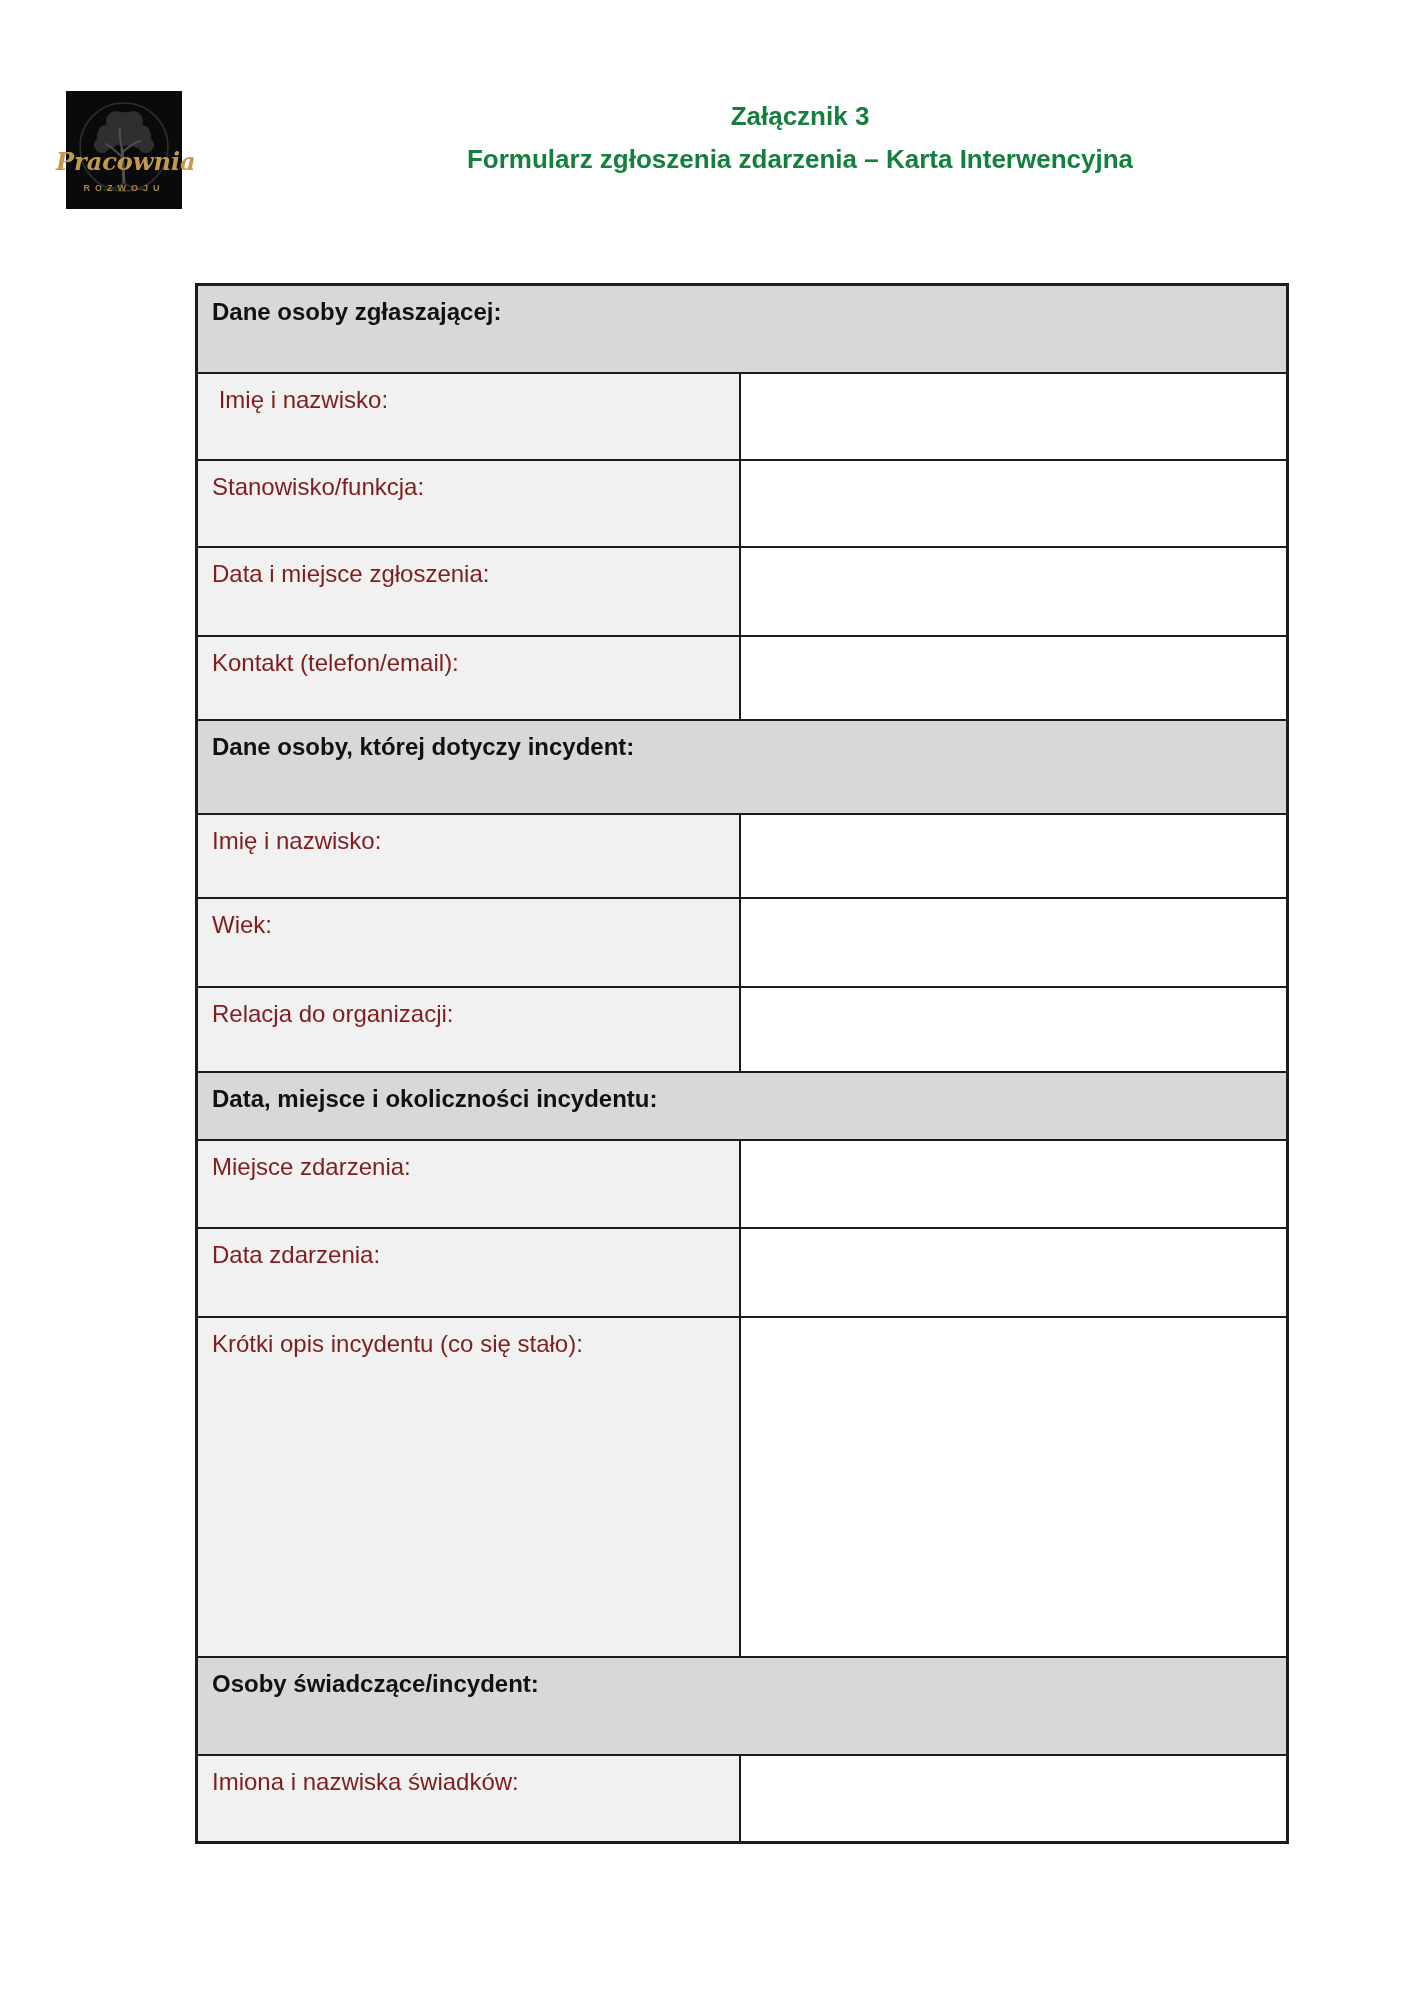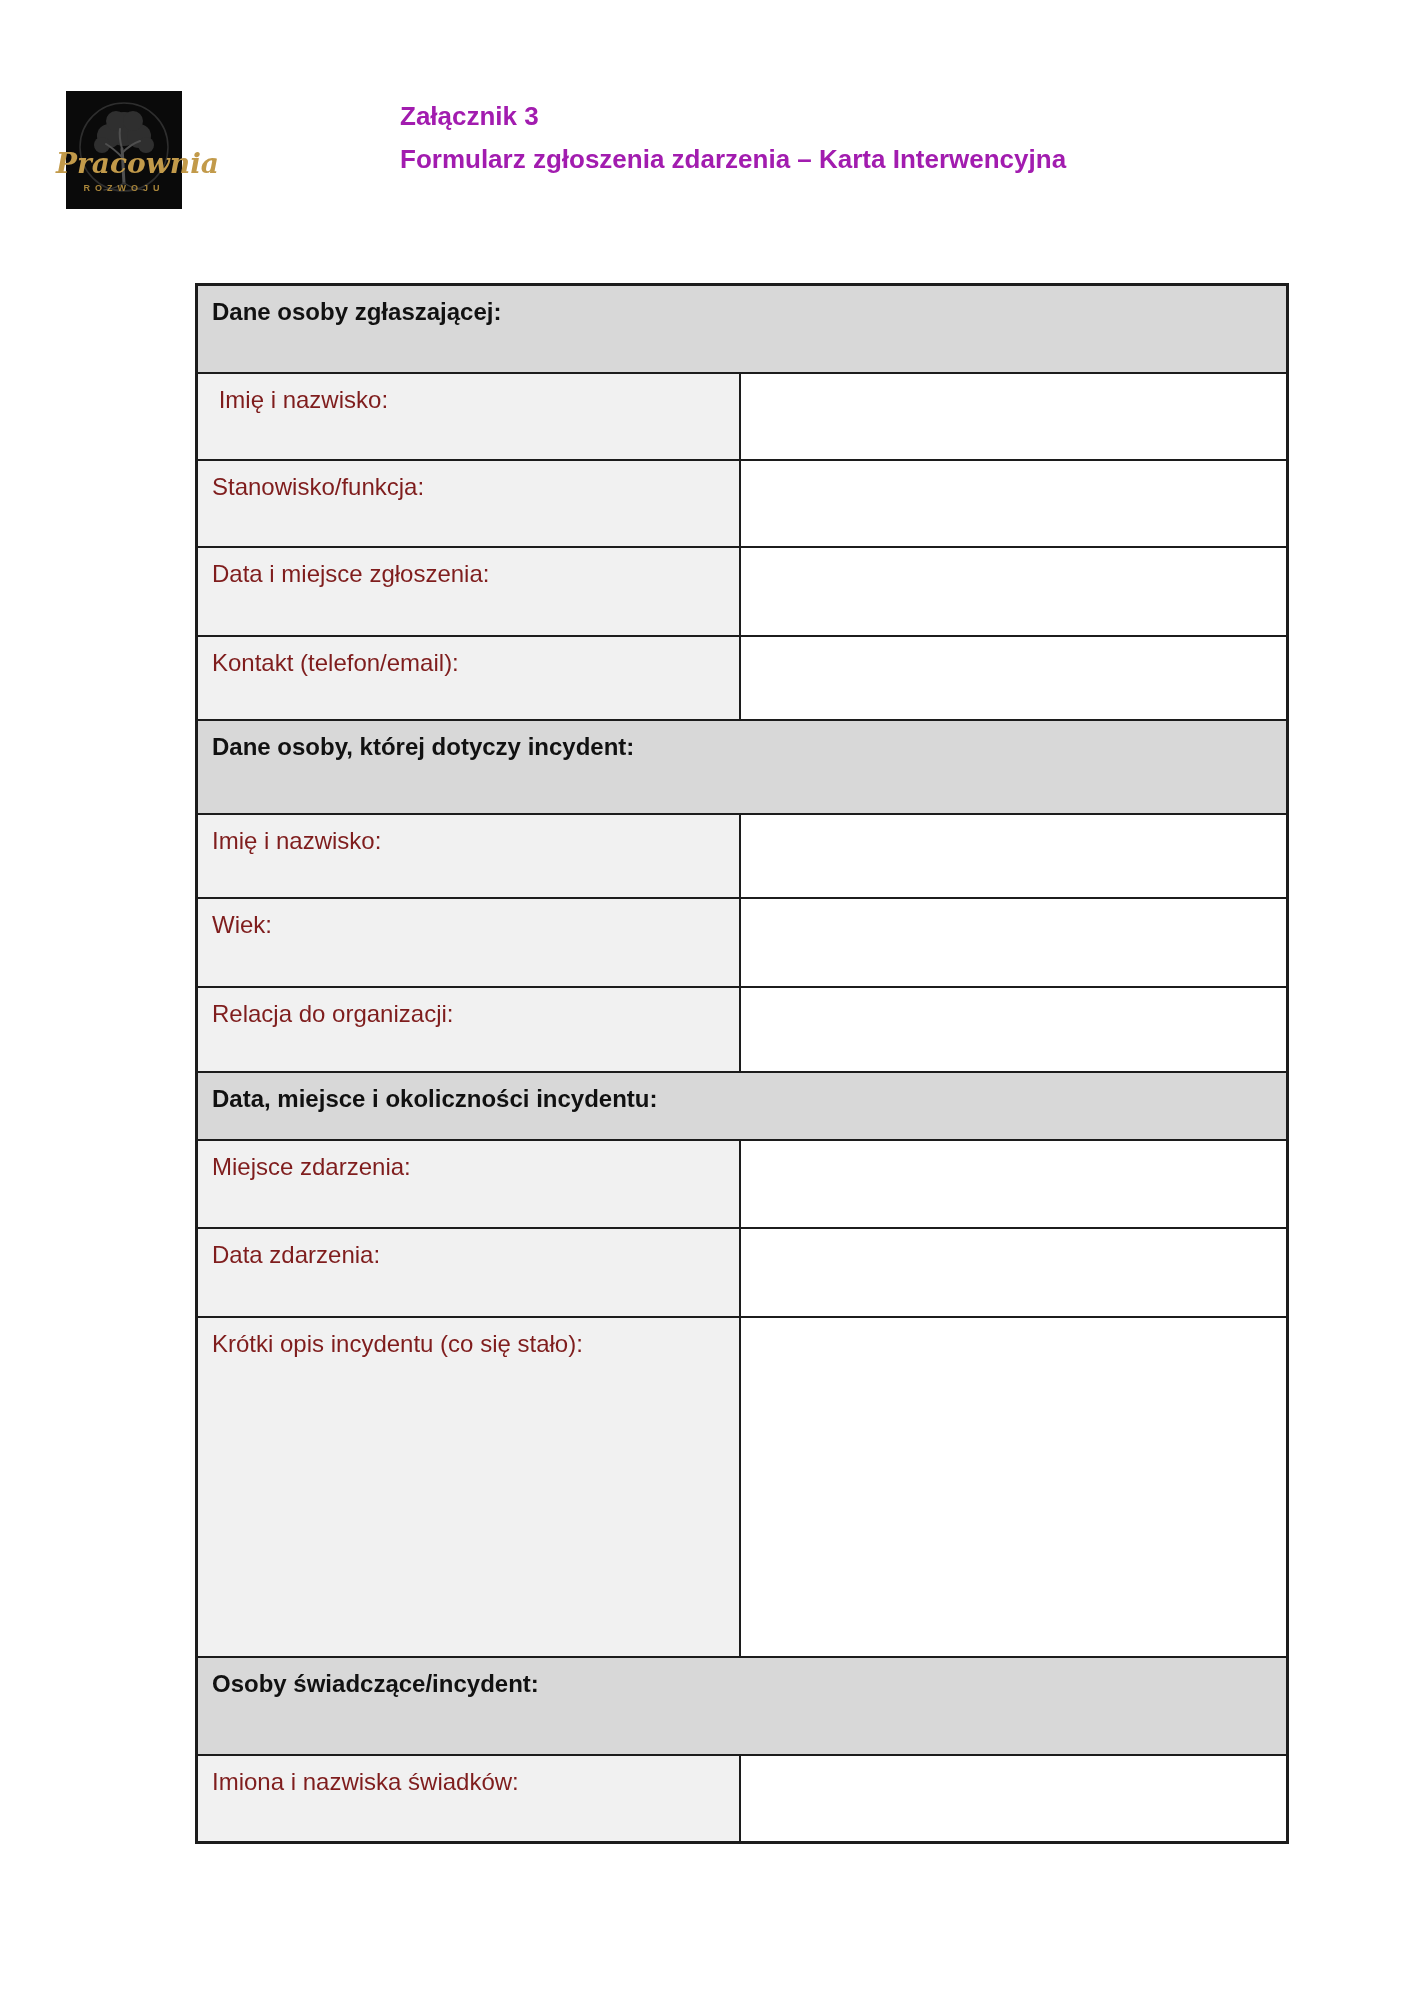--- a/index.html
+++ b/index.html
@@ -10,29 +10,29 @@
 
   
   .logo {
     position:absolute; left:66px; top:91px; width:116px; height:118px;
     background:#0a0a0a; overflow:visible;
   }
   .logo svg { position:absolute; left:0; top:0; }
   .logo-name {
     position:absolute; left:-10px; right:-10px; top:56px; text-align:center;
     font-family:"DejaVu Serif", serif; font-style:italic; font-weight:bold;
-    font-size:28px; color:#c29a4a; white-space:nowrap;
+    font-size:24px; color:#c29a4a; white-space:nowrap;
   }
   .logo-sub {
     position:absolute; left:0; right:0; top:92px; text-align:center;
     font-size:9px; letter-spacing:5px; color:#a8853a; font-weight:bold;
   }
   .titles {
-    position:absolute; left:400px; top:103px; width:800px; text-align:left;
-    color:#a21caf;
+    position:absolute; left:400px; top:103px; width:800px; text-align:center;
+    color:#15803d;
   }
   .title-line1 { font-size:26px; font-weight:bold; line-height:1.0; }
   .title-line2 { font-size:26px; font-weight:bold; line-height:1.0; margin-top:17px; }
 
   
   table.form {
     position:absolute; left:195px; top:283px; width:1091px;
     border-collapse:collapse; table-layout:fixed;
     border:3px solid #1c1c1c;
   }

